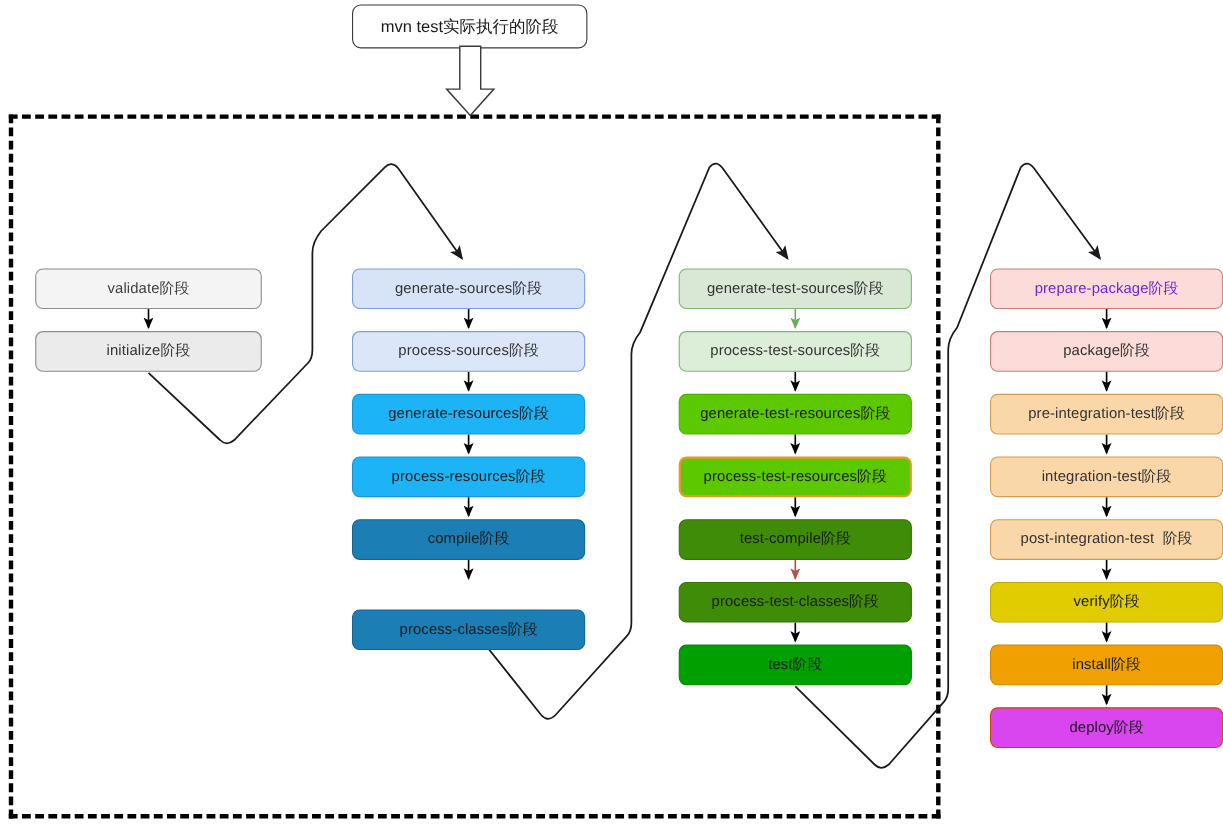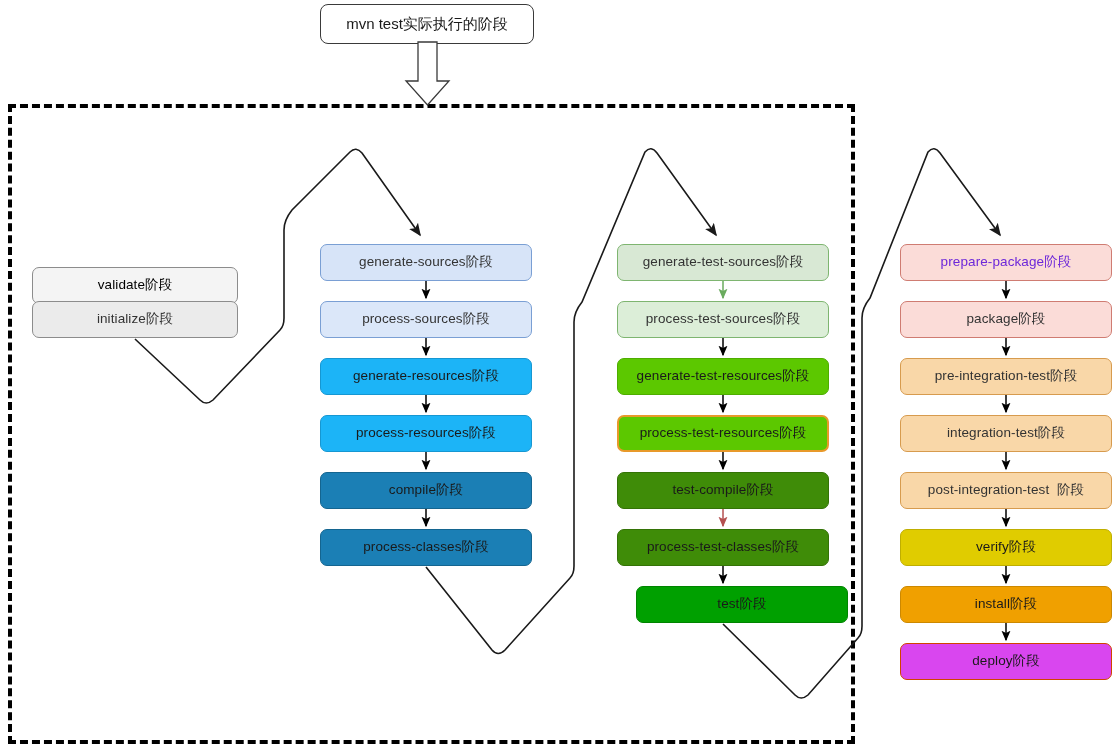--- a/index.html
+++ b/index.html
@@ -150,49 +150,49 @@
       <path d="M426,567 L492,650 Q498,657 505,650 L570,578 Q574,574 574,566
                L574,322 Q574,312 582,302 L645,152 Q651,145 657,153 L716,235" fill="none" stroke="#1a1a1a" stroke-width="1.6" marker-end="url(#ah-conn)"></path>
     </g>
 
     <g>
       <path d="M723,624 L795,695 Q801,701 808,695 L858,638 Q862,634 862,626
                L862,318 Q862,308 870,298 L928,152 Q934,145 940,153 L1000,235" fill="none" stroke="#1a1a1a" stroke-width="1.6" marker-end="url(#ah-conn)"></path>
     </g>
   </svg>
 
-  <div class="node col-gray" style="left:32px; top:244px; height:37px; background:#f4f4f4; border:1px solid #8c8c8c; color:#000000;margin-top:23px;">validate阶段</div>
+  <div class="node col-gray" style="left:32px; top:244px; height:37px; background:#f4f4f4; border:1px solid #8c8c8c; color:#404040;">validate阶段</div>
 
   <div class="node col-gray" style="left:32px; top:301px; height:37px; background:#ebebeb; border:1px solid #8c8c8c; color:#333333;">initialize阶段</div>
 
   <div class="node col-blue" style="left:320px; top:244px; height:37px; background:#d7e4f8; border:1px solid #7a9fd4; color:#333333;">generate-sources阶段</div>
 
   <div class="node col-blue" style="left:320px; top:301px; height:37px; background:#dbe7f9; border:1px solid #7a9fd4; color:#333333;">process-sources阶段</div>
 
   <div class="node col-blue" style="left:320px; top:358px; height:37px; background:#1cb4f7; border:1px solid #1697d2; color:#1a1a1a;">generate-resources阶段</div>
 
   <div class="node col-blue" style="left:320px; top:415px; height:37px; background:#1cb4f7; border:1px solid #1697d2; color:#1a1a1a;">process-resources阶段</div>
 
   <div class="node col-blue" style="left:320px; top:472px; height:37px; background:#1b7fb5; border:1px solid #146590; color:#1a1a1a;">compile阶段</div>
 
-  <div class="node col-blue" style="left:320px; top:529px; height:37px; background:#1b7fb5; border:1px solid #146590; color:#1a1a1a;text-align:right;">process-classes阶段</div>
+  <div class="node col-blue" style="left:320px; top:554px; height:37px; background:#1b7fb5; border:1px solid #146590; color:#1a1a1a;text-align:right;">process-classes阶段</div>
 
   <div class="node col-green" style="left:617px; top:244px; height:37px; background:#d8e8d4; border:1px solid #7eb570; color:#333333;">generate-test-sources阶段</div>
 
   <div class="node col-green" style="left:617px; top:301px; height:37px; background:#dceed8; border:1px solid #7eb570; color:#333333;">process-test-sources阶段</div>
 
   <div class="node col-green" style="left:617px; top:358px; height:37px; background:#5cc800; border:1px solid #4ead00; color:#1a1a1a;">generate-test-resources阶段</div>
 
   <div class="node col-green" style="left:617px; top:415px; height:37px; background:#5cc800; border:2px solid #e8992a; color:#1a1a1a;">process-test-resources阶段</div>
 
   <div class="node col-green" style="left:617px; top:472px; height:37px; background:#3f8c08; border:1px solid #347306; color:#1a1a1a;">test-compile阶段</div>
 
   <div class="node col-green" style="left:617px; top:529px; height:37px; background:#3f8c08; border:1px solid #347306; color:#1a1a1a;">process-test-classes阶段</div>
 
-  <div class="node col-green" style="left:617px; top:586px; height:37px; background:#00a000; border:1px solid #008400; color:#1a1a1a;margin-left:19px;">test阶段</div>
+  <div class="node col-green" style="left:617px; top:586px; height:37px; background:#00a000; border:1px solid #008400; color:#1a1a1a;">test阶段</div>
 
   <div class="node col-orange" style="left:900px; top:244px; height:37px; background:#fbdcd8; border:1px solid #cf7c72; color:#6d28d9;">prepare-package阶段</div>
 
   <div class="node col-orange" style="left:900px; top:301px; height:37px; background:#fbdcd8; border:1px solid #cf7c72; color:#333333;">package阶段</div>
 
   <div class="node col-orange" style="left:900px; top:358px; height:37px; background:#f9d7a8; border:1px solid #d79b4e; color:#333333;">pre-integration-test阶段</div>
 
   <div class="node col-orange" style="left:900px; top:415px; height:37px; background:#f9d7a8; border:1px solid #d79b4e; color:#333333;">integration-test阶段</div>
 
   <div class="node col-orange" style="left:900px; top:472px; height:37px; background:#f9d7a8; border:1px solid #d79b4e; color:#333333;">post-integration-test  阶段</div>

